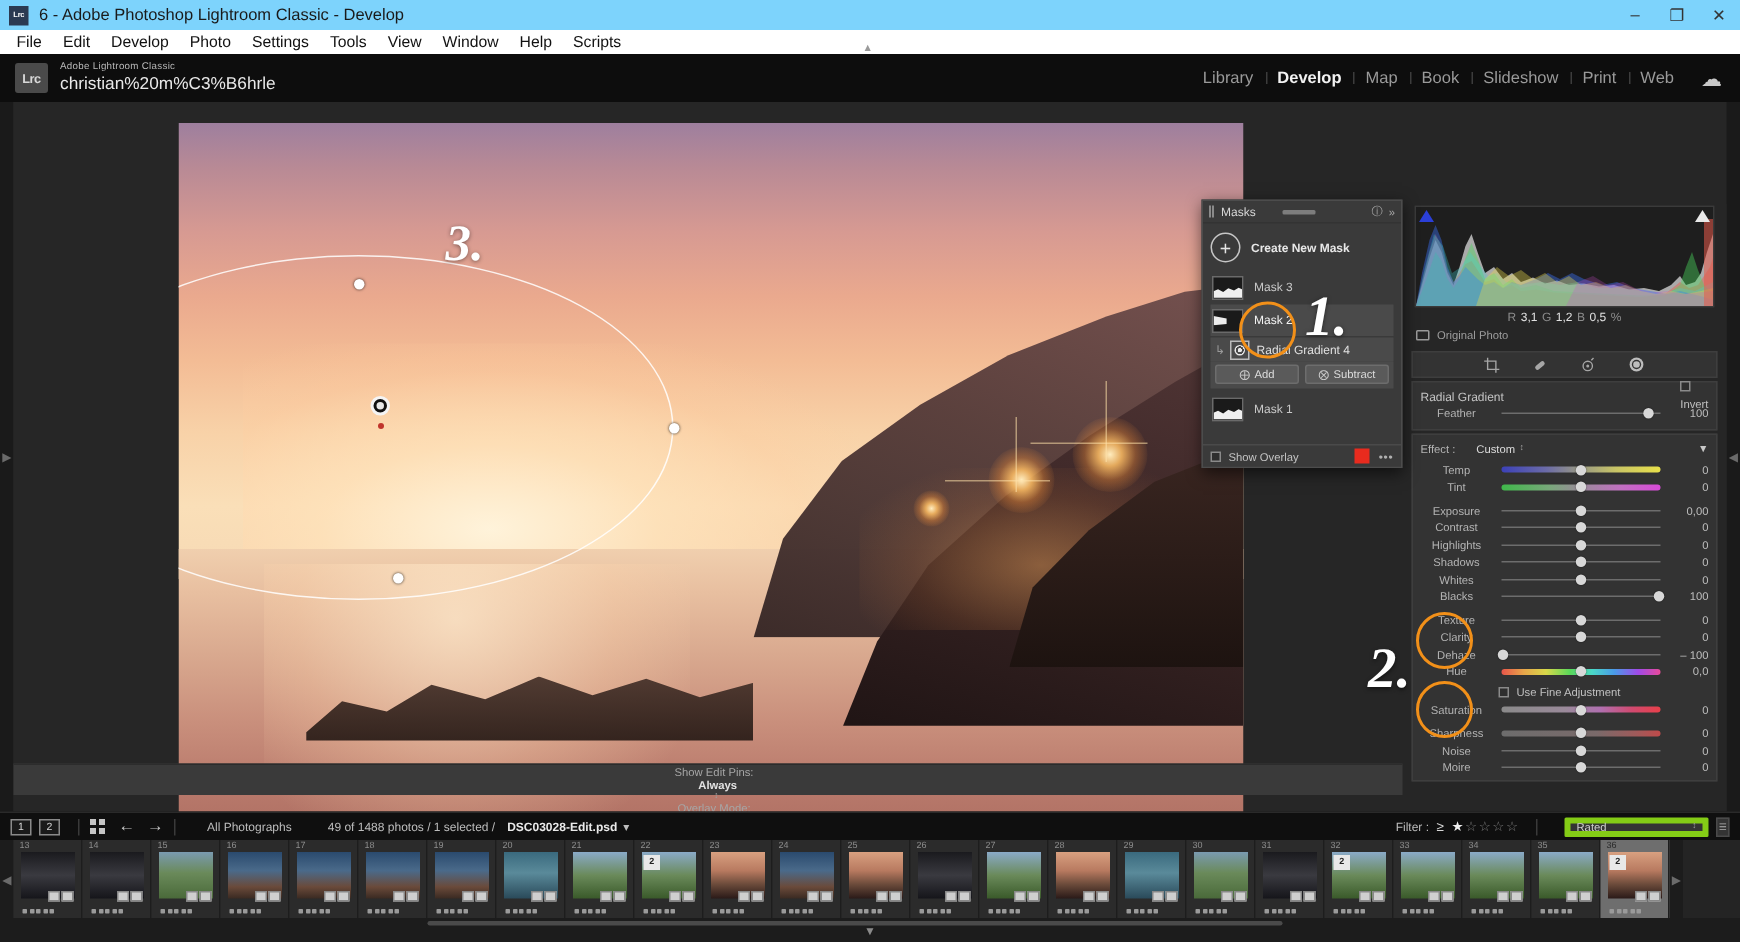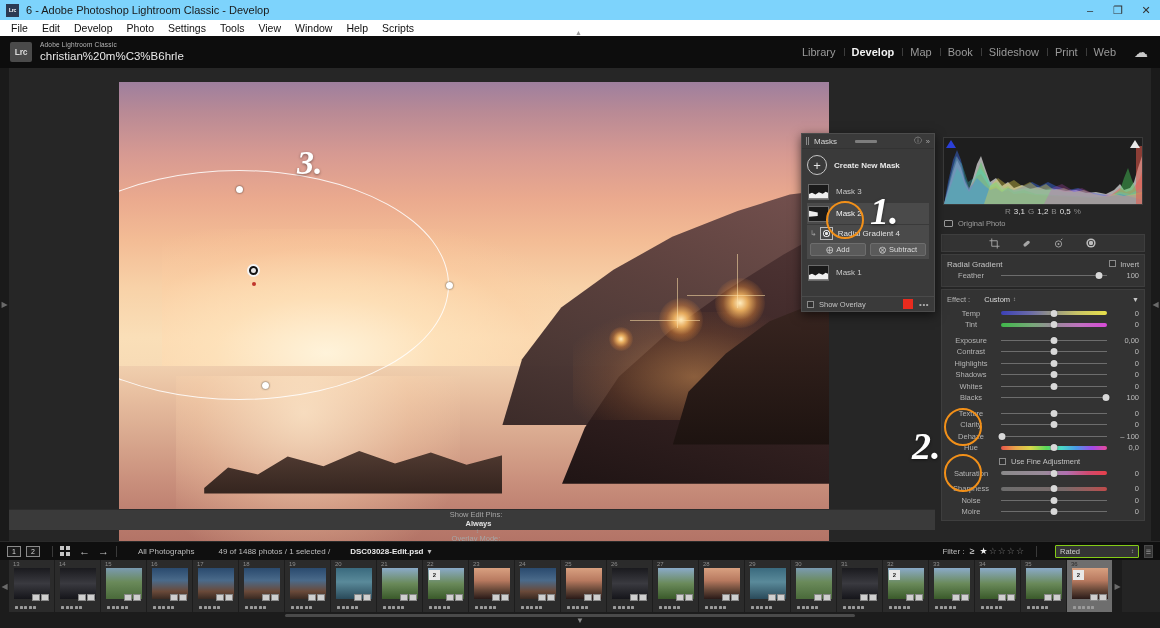--- a/index.html
+++ b/index.html
@@ -300,21 +300,21 @@
     justify-content: center; gap: 21px;
   }
   .tool-ico { color: #a6a6a6; font-size: 10px; display: flex; }
 
   .sect {
     margin: 2px 6px 0 6px; background: #333; border: 1px solid #3e3e3e;
     padding: 3px 5px 4px 5px;
   }
   .sect-head { display: flex; align-items: center; height: 12px; }
   .sect-title { font-size: 8px; color: #c4c4c4; }
-  .sect-right { margin-left: auto; display: flex; align-items: flex-start; gap: 4px; }
+  .sect-right { margin-left: auto; display: flex; align-items: flex-start; gap: 4px; flex-direction: column; }
   .inv-chk { width: 7px; height: 7px; border: 1px solid #8a8a8a; background: #2e2e2e; }
   .inv-lbl { font-size: 7.5px; color: #c0c0c0; }
 
   .slider {
     display: flex; align-items: center; height: 11.5px; position: relative;
   }
   .sl-name { font-size: 7.5px; color: #b4b4b4; width: 48px; text-align: center; flex: none; }
   .sl-track {
     position: relative; flex: 1; height: 11px; margin: 0 6px;
     display: flex; align-items: center;
@@ -404,21 +404,21 @@
   .fs-arrow { color: #c4c4c4; font-size: 11px; margin-left: 8px; }
   .fs-txt { font-size: 8px; color: #bdbdbd; margin-left: 14px; }
   .fs-count { font-size: 8px; color: #bdbdbd; margin-left: 24px; }
   .fs-file { font-size: 8px; color: #eaeaea; font-weight: bold; }
   .fs-right { margin-left: auto; display: flex; align-items: center; gap: 5px; }
   .filt-lbl { font-size: 8px; color: #bdbdbd; }
   .filt-ge { font-size: 9px; color: #d8d8d8; }
   .star { font-size: 9px; color: #7a7a7a; }
   .star.on { color: #f0f0f0; }
   .filt-sel {
-    width: 84px; height: 13px; background: #343434; border: 1px solid #84cc16;
+    width: 96px; height: 13px; background: #343434; border: 4px solid #84cc16;
     display: flex; align-items: center; padding: 0 4px; font-size: 7.5px;
     color: #cfcfcf; margin-left: 6px; border-radius: 1px;
   }
   .filt-caret { margin-left: auto; font-size: 6px; color: #a0a0a0; }
   .filt-menu {
     width: 9px; height: 13px; background: #343434; border: 1px solid #4a4a4a;
     display: flex; align-items: center; justify-content: center;
     font-size: 6px; color: #b0b0b0;
   }
 
@@ -891,21 +891,21 @@
   <div class="fs-bar">
     <div class="fs-sq">1</div>
     <div class="fs-sq">2</div>
     <div class="fs-sep"></div>
     <div class="fs-grid"></div>
     <div class="fs-arrow">←</div>
     <div class="fs-arrow">→</div>
     <div class="fs-sep"></div>
     <div class="fs-txt">All Photographs</div>
     <div class="fs-count">49 of 1488 photos / 1 selected /</div>
-    <div class="fs-file" style="margin-left:20px;">DSC03028-Edit.psd</div>
+    <div class="fs-file" style="margin-left:8px;">DSC03028-Edit.psd</div>
     <div class="fs-txt" style="margin-left:4px;">▾</div>
     <div class="fs-right">
       <div class="filt-lbl">Filter :</div>
       <div class="filt-ge">≥</div>
       <div style="display:flex;gap:1px;" id="stars">
           <span class="star on">★</span>
           <span class="star">☆</span>
           <span class="star">☆</span>
           <span class="star">☆</span>
           <span class="star">☆</span>

